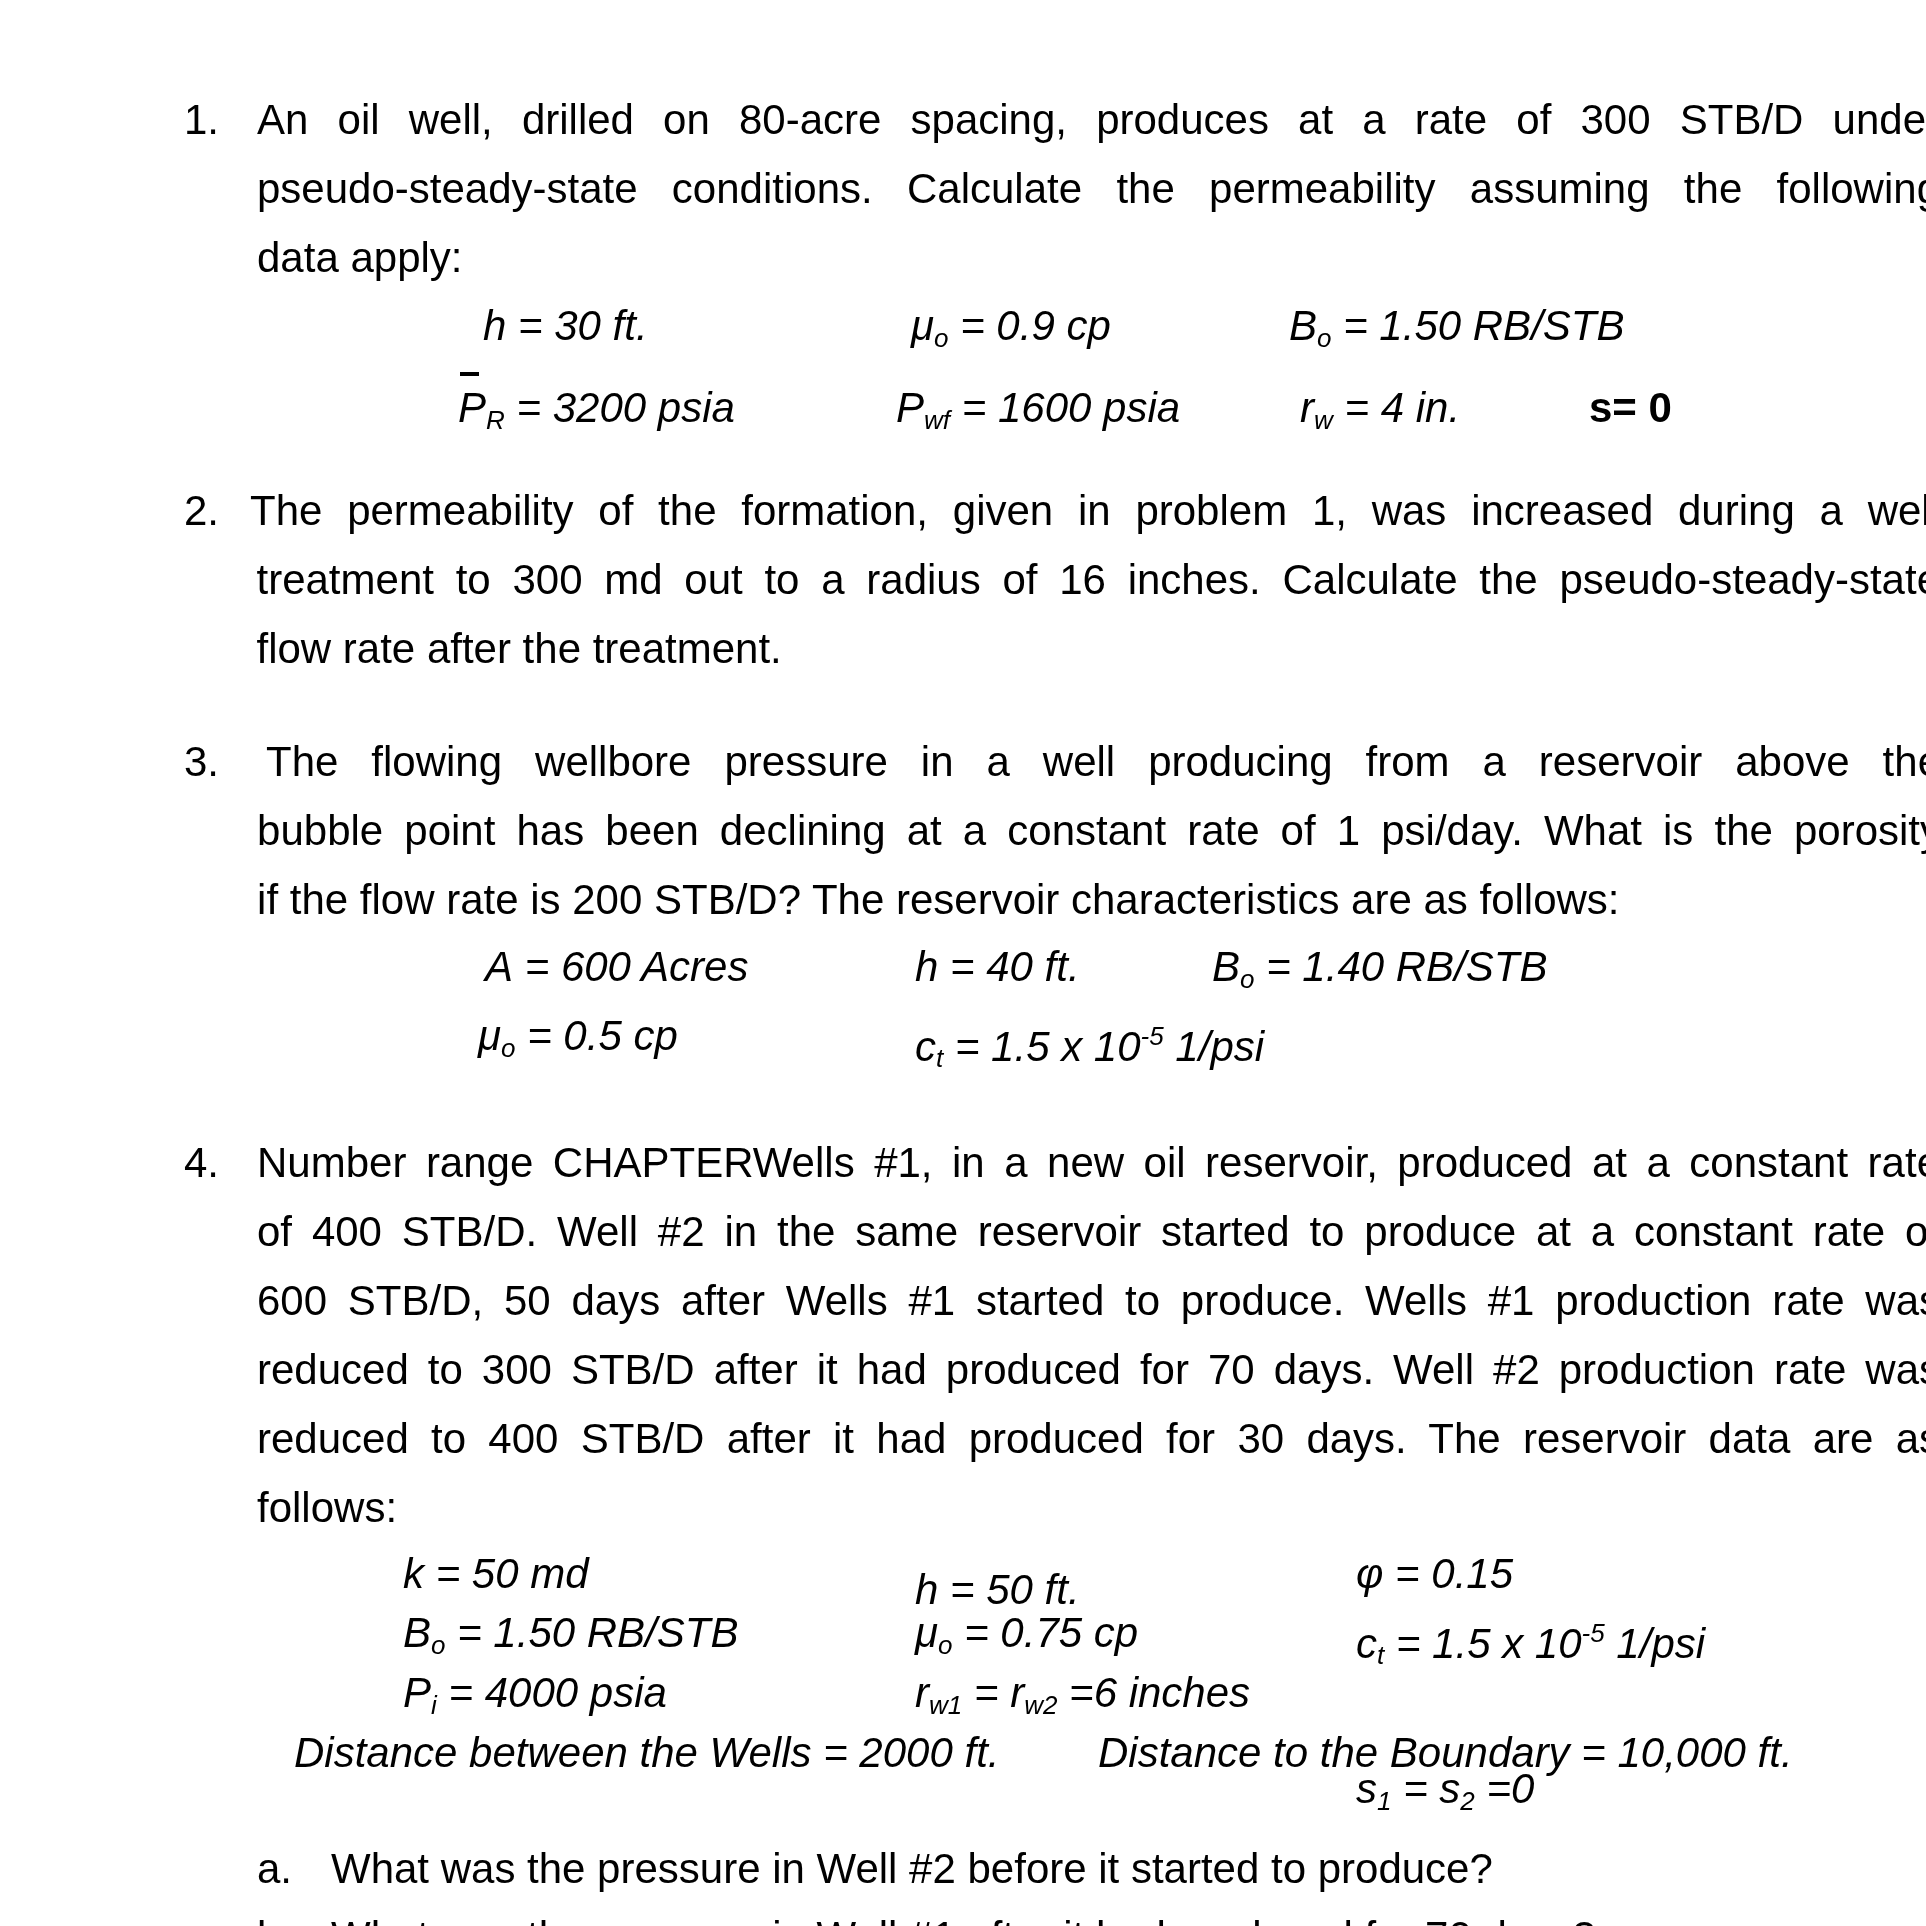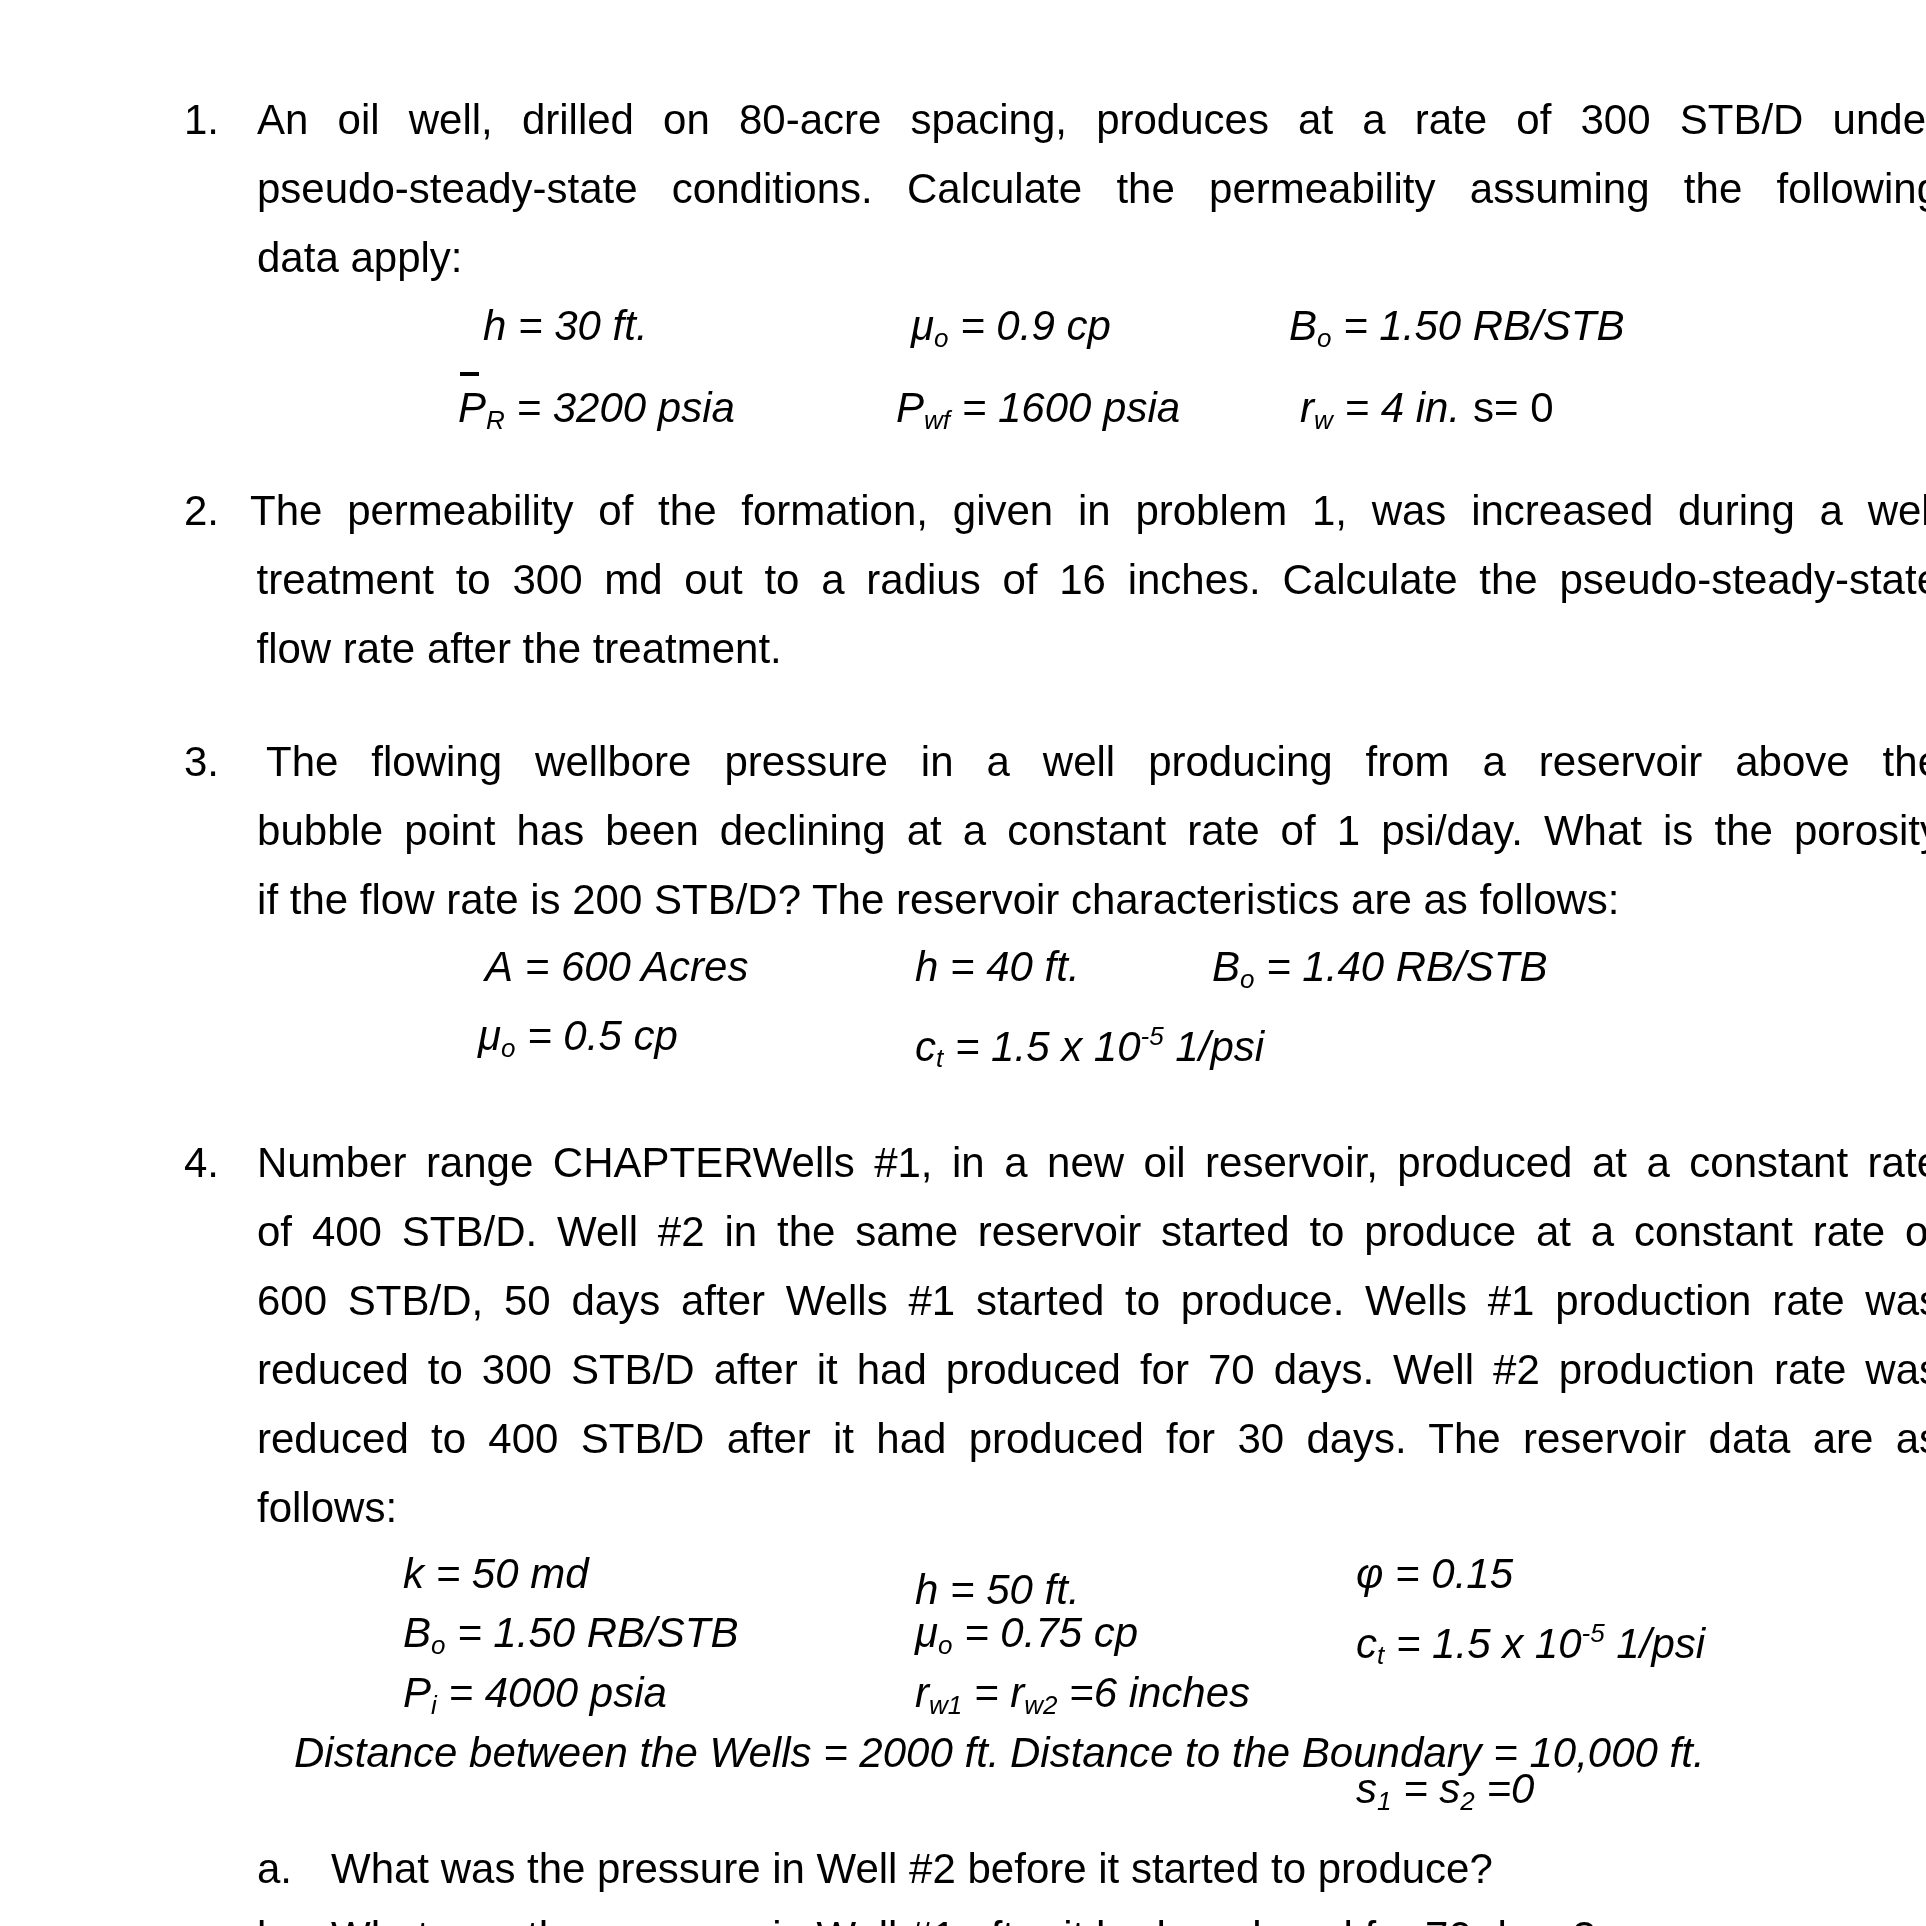--- a/index.html
+++ b/index.html
@@ -40,21 +40,21 @@
 
   <div class="eq" style="left:458px; top:379px;">
     <span class="bar">P</span><sub>R</sub>&nbsp;<span>= 3200 psia</span>
   </div>
   <div class="eq" style="left:896px; top:379px;">
     <span>P</span><sub>wf</sub>&nbsp;<span>= 1600 psia</span>
   </div>
   <div class="eq" style="left:1300px; top:379px;">
     <span>r</span><sub>w</sub>&nbsp;<span>= 4 in.</span>
   </div>
-  <div class="eq" style="left:1473px; top:379px; font-style:normal;">
+  <div class="eq" style="left:1589px; top:379px; font-style:normal;font-weight:bold;">
     <span>s</span><span>= 0</span>
   </div>
 </div>
 
 <div>
   <span class="num" style="left:184px; top:476px;">2.</span>
   <div class="para" style="top:476px; left:250px; width:1690px;">
     <span class="jl">The permeability of the formation, given in problem 1, was increased during a well</span>
     <span class="jl" style="margin-left:6.5px;">treatment to 300 md out to a radius of 16 inches. Calculate the pseudo-steady-state</span>
     <span class="ll" style="margin-left:6.5px;">flow rate after the treatment.</span>
@@ -120,21 +120,21 @@
     <span>P</span><sub>i</sub><span> = 4000 psia</span>
   </div>
   <div class="eq" style="left:915px; top:1664px;">
     <span>r</span><sub>w1</sub><span> = </span><span>r</span><sub>w2</sub><span> =6 inches</span>
   </div>
   <div class="eq" style="left:1356px; top:1760px;">
     <span>s</span><sub>1</sub><span> = </span><span>s</span><sub>2</sub><span> =0</span>
   </div>
 
   <div class="eq" style="left:257px; top:1724px;margin-left:37px;">Distance between the Wells = 2000 ft.</div>
-  <div class="eq" style="left:1010px; top:1724px;">Distance to the Boundary = 10,000 ft.</div>
+  <div class="eq" style="left:1098px; top:1724px;">Distance to the Boundary = 10,000 ft.</div>
 
   <div>
     <div class="sub-q" style="left:257px; top:1834px;">
       <span style="display:inline-block; width:74px;">a.</span><span>What was the pressure in Well #2 before it started to produce?</span>
     </div>
     <div class="sub-q" style="left:257px; top:1902px;">
       <span style="display:inline-block; width:74px;">b.</span><span>What was the pressure in Well #1 after it had produced for 70 days?</span>
     </div>
 
   </div>

